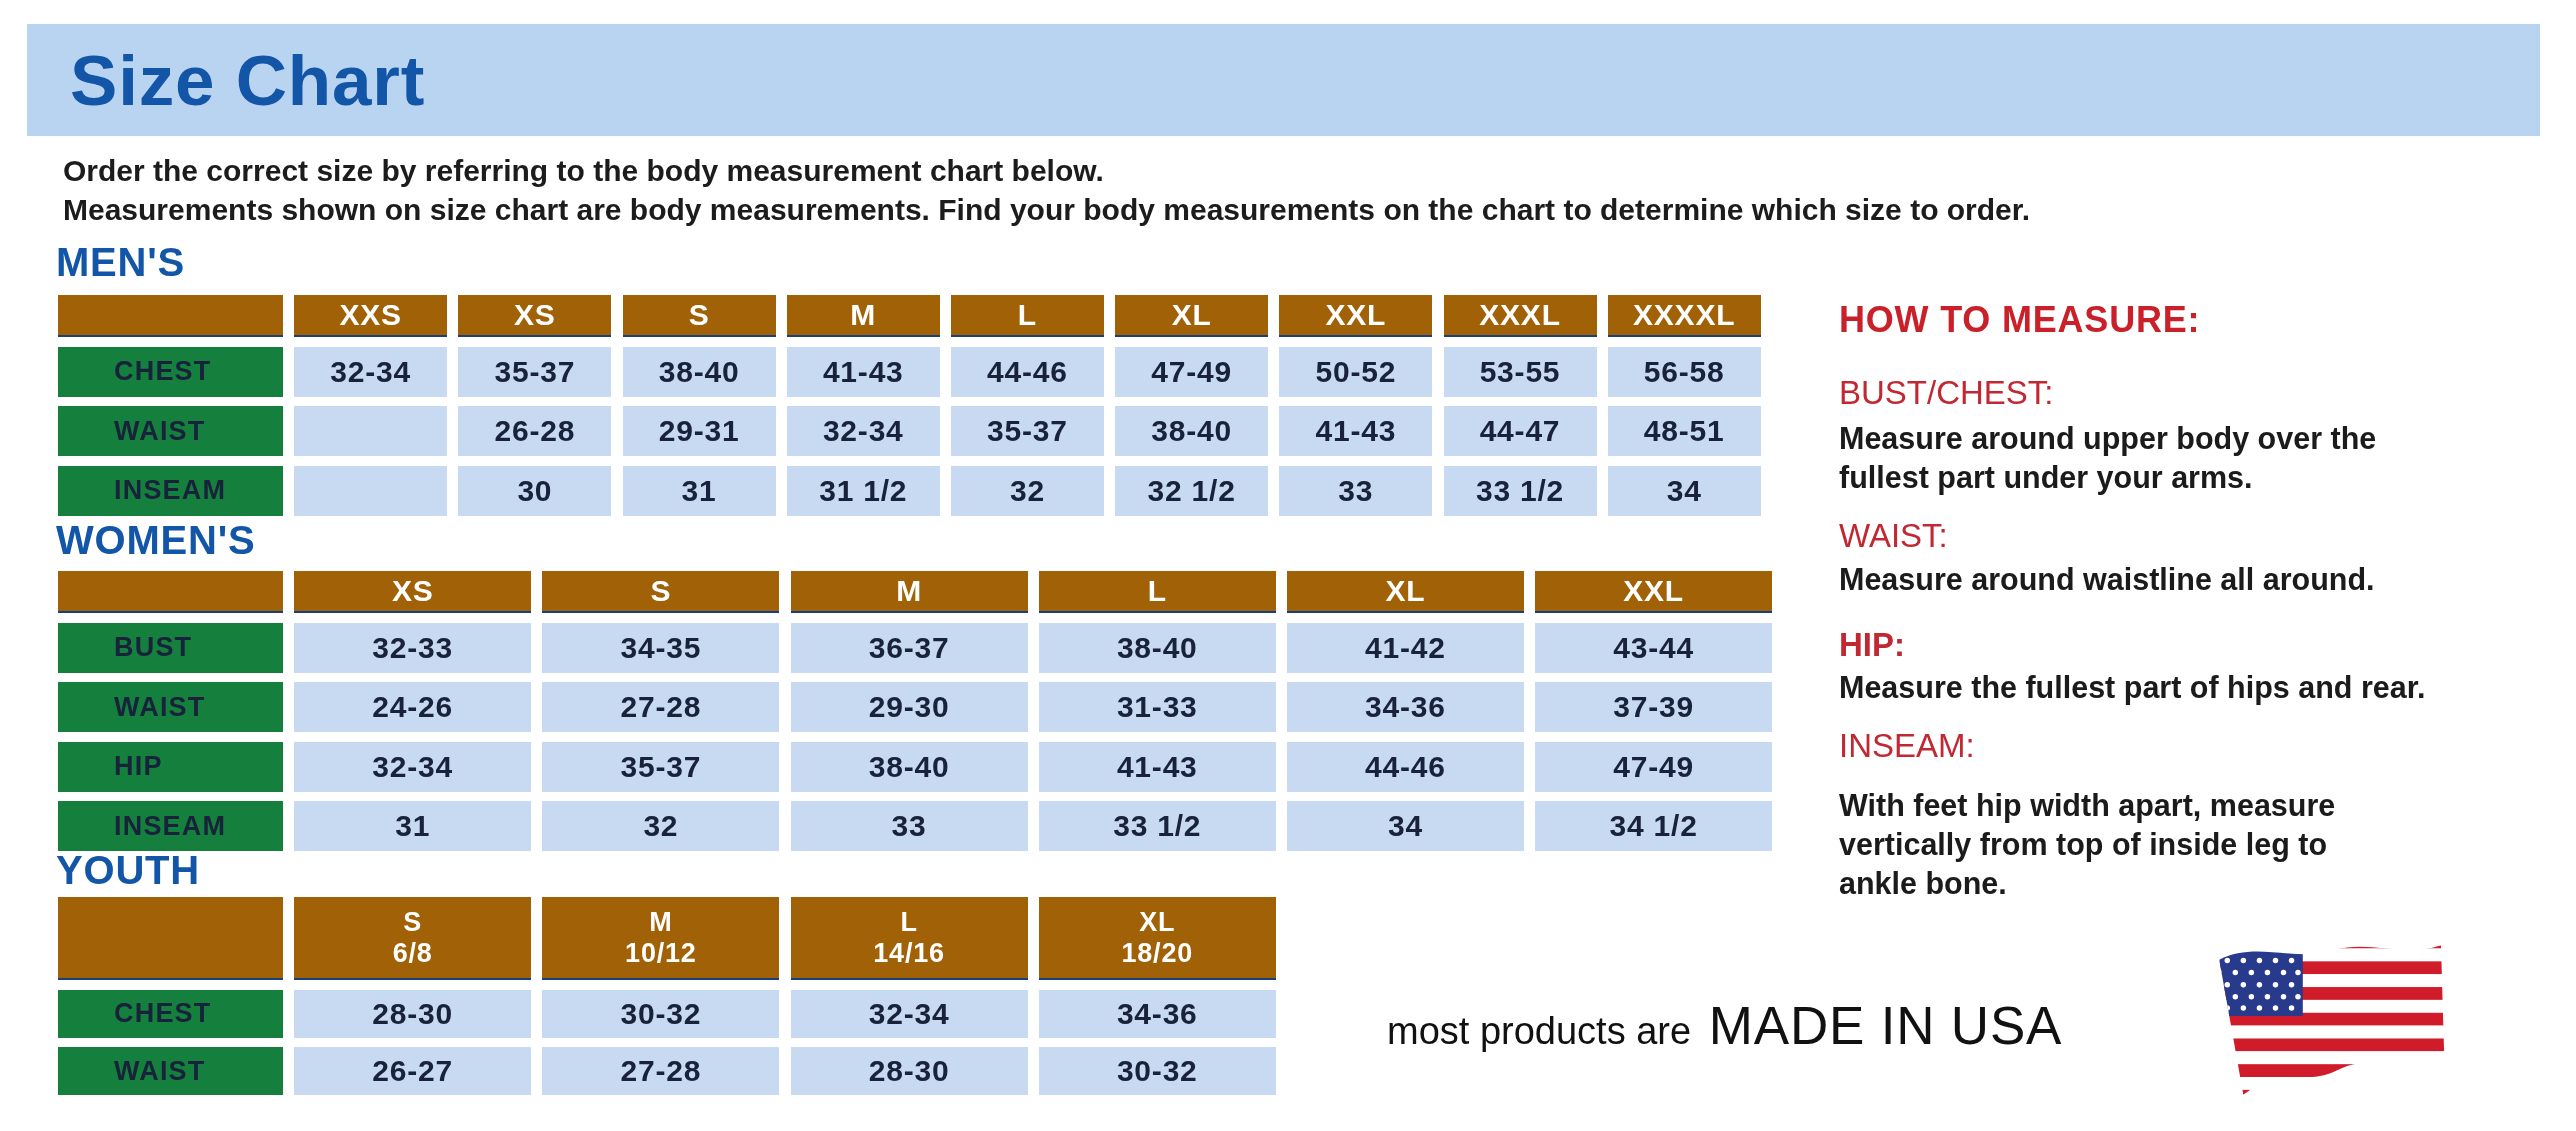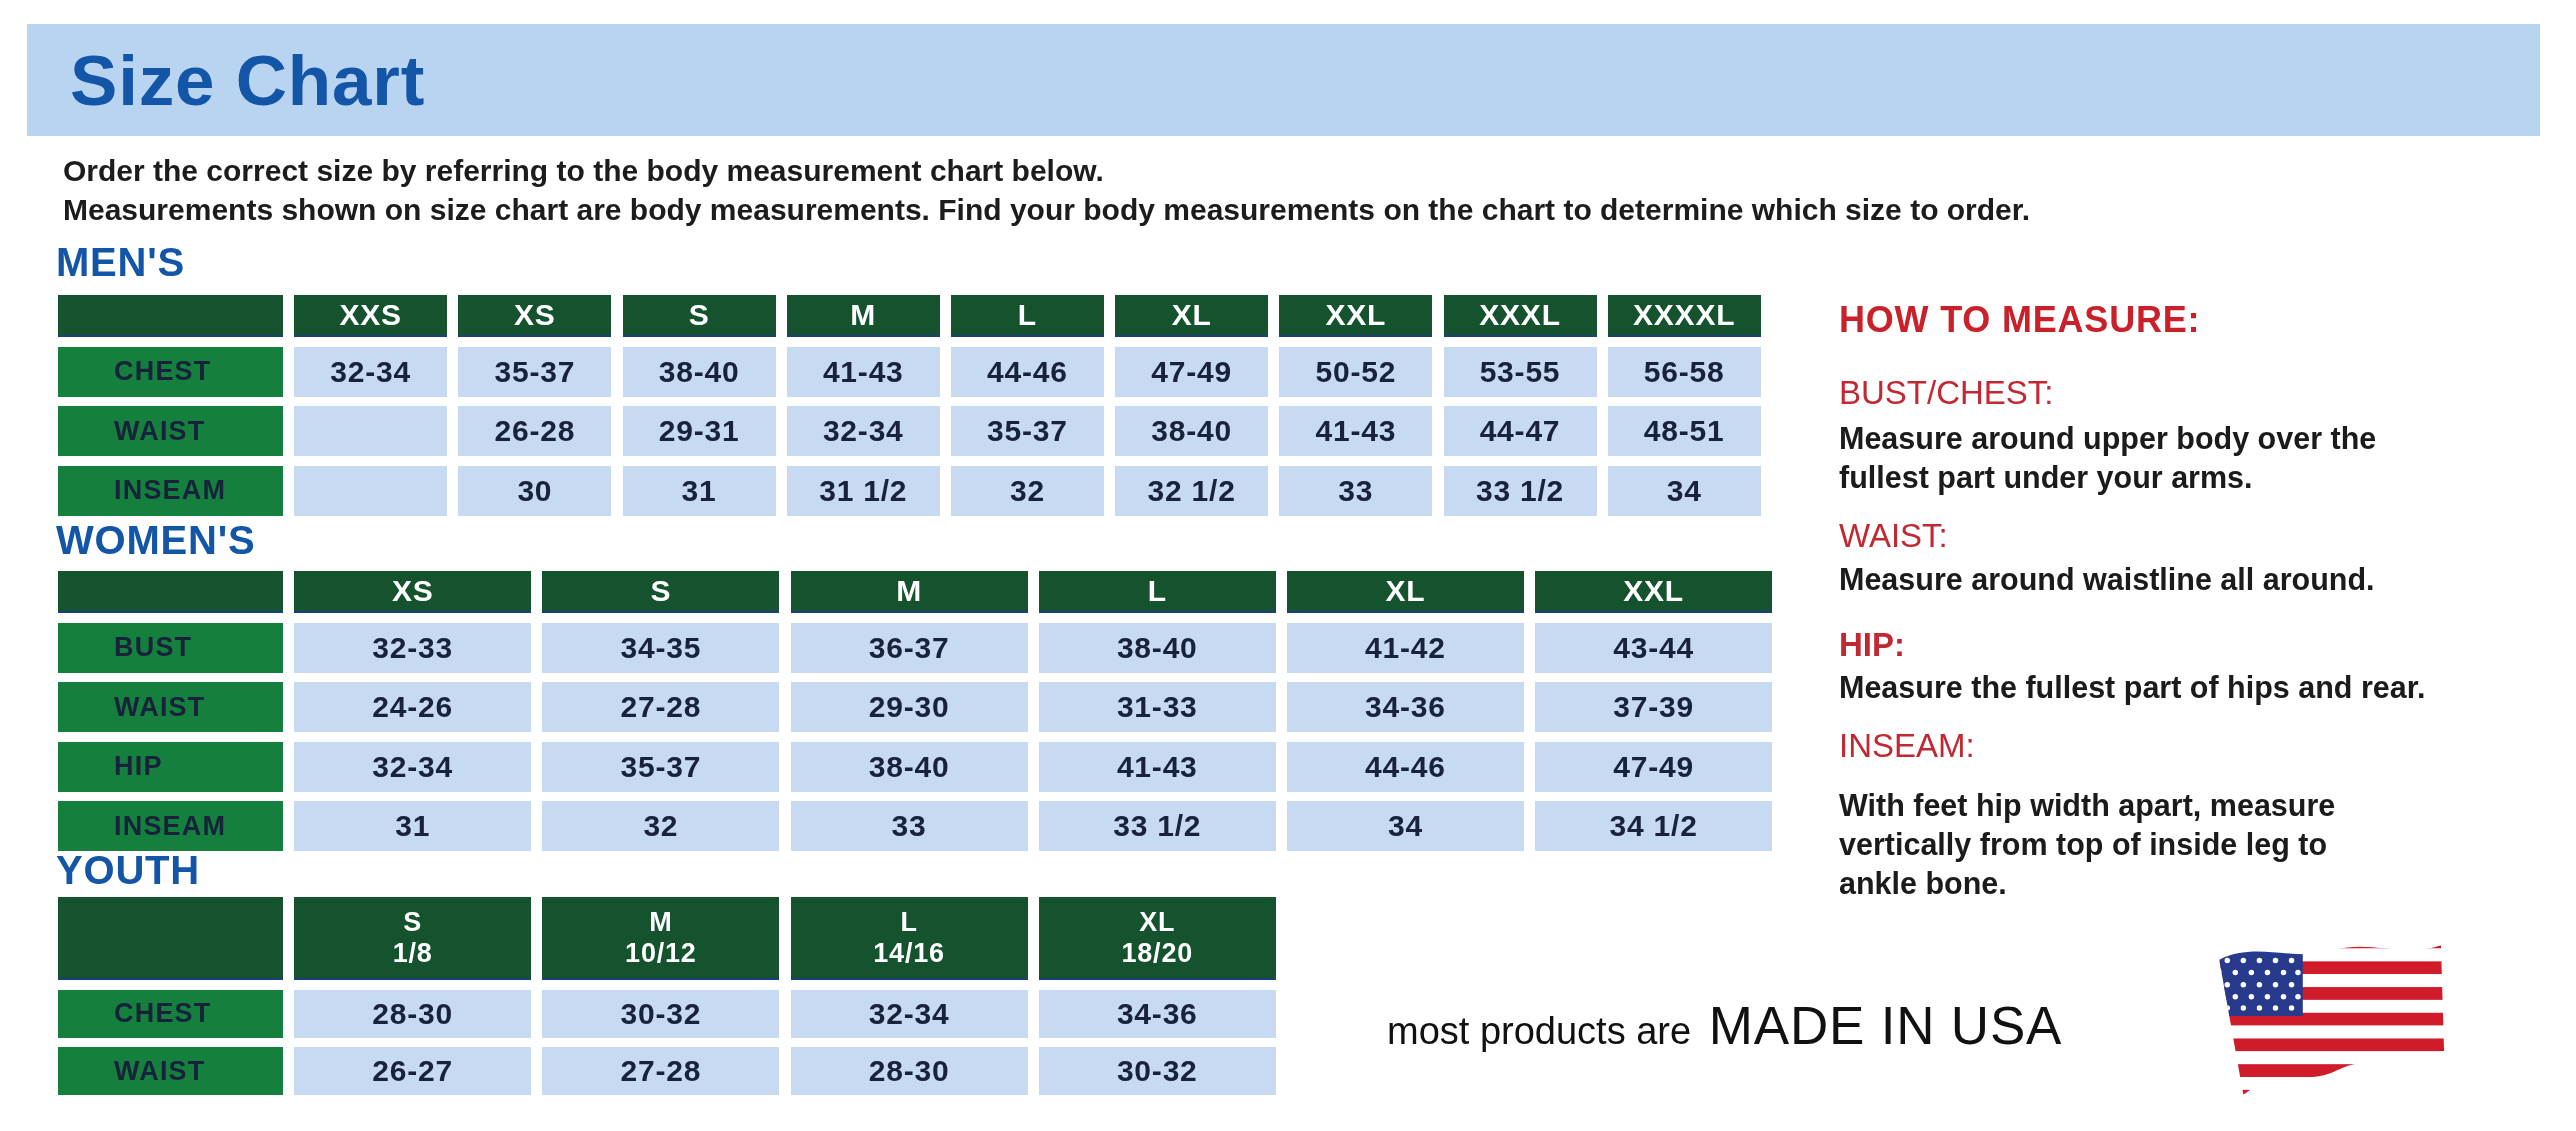--- a/index.html
+++ b/index.html
@@ -44,21 +44,21 @@
     left:58px; top:571px;
     grid-template-columns:225px repeat(6,237px);
     grid-template-rows:42px 50px 50px 50px 50px;
   }
   #youth-table {
     left:58px; top:897px;
     grid-template-columns:225px repeat(4,237px);
     grid-template-rows:83px 48px 48px;
   }
   .hcell {
-    background:#14532d; color:#ffffff; font-weight:bold; font-size:30px;
+    background:#a16207; color:#ffffff; font-weight:bold; font-size:30px;
     display:flex; align-items:center; justify-content:center;
     border-bottom:2.4px solid #16407e; letter-spacing:0.8px;text-align:right;
   }
   .hcell.two-line { flex-direction:column; line-height:1.12; font-size:27px; }
   .cell {
     background:#c8daf1; color:#18223a; font-weight:bold; font-size:30px;
     display:flex; align-items:center; justify-content:center; letter-spacing:0.8px;
   }
   .lcell {
     background:#15803d; color:#18223a; font-weight:bold; font-size:27px;
@@ -190,21 +190,21 @@
   <div class="cell">33 1/2</div>
   <div class="cell">34</div>
   <div class="cell">34 1/2</div>
 </div>
 
 <div class="section-h" id="youth-h">YOUTH</div>
 <div class="size-table" id="youth-table">
   <div class="hcell"></div>
   <div class="hcell two-line">
     <span>S</span>
-    <span>1/8</span>
+    <span>6/8</span>
   </div>
   <div class="hcell two-line">
     <span>M</span>
     <span>10/12</span>
   </div>
   <div class="hcell two-line">
     <span>L</span>
     <span>14/16</span>
   </div>
   <div class="hcell two-line">

